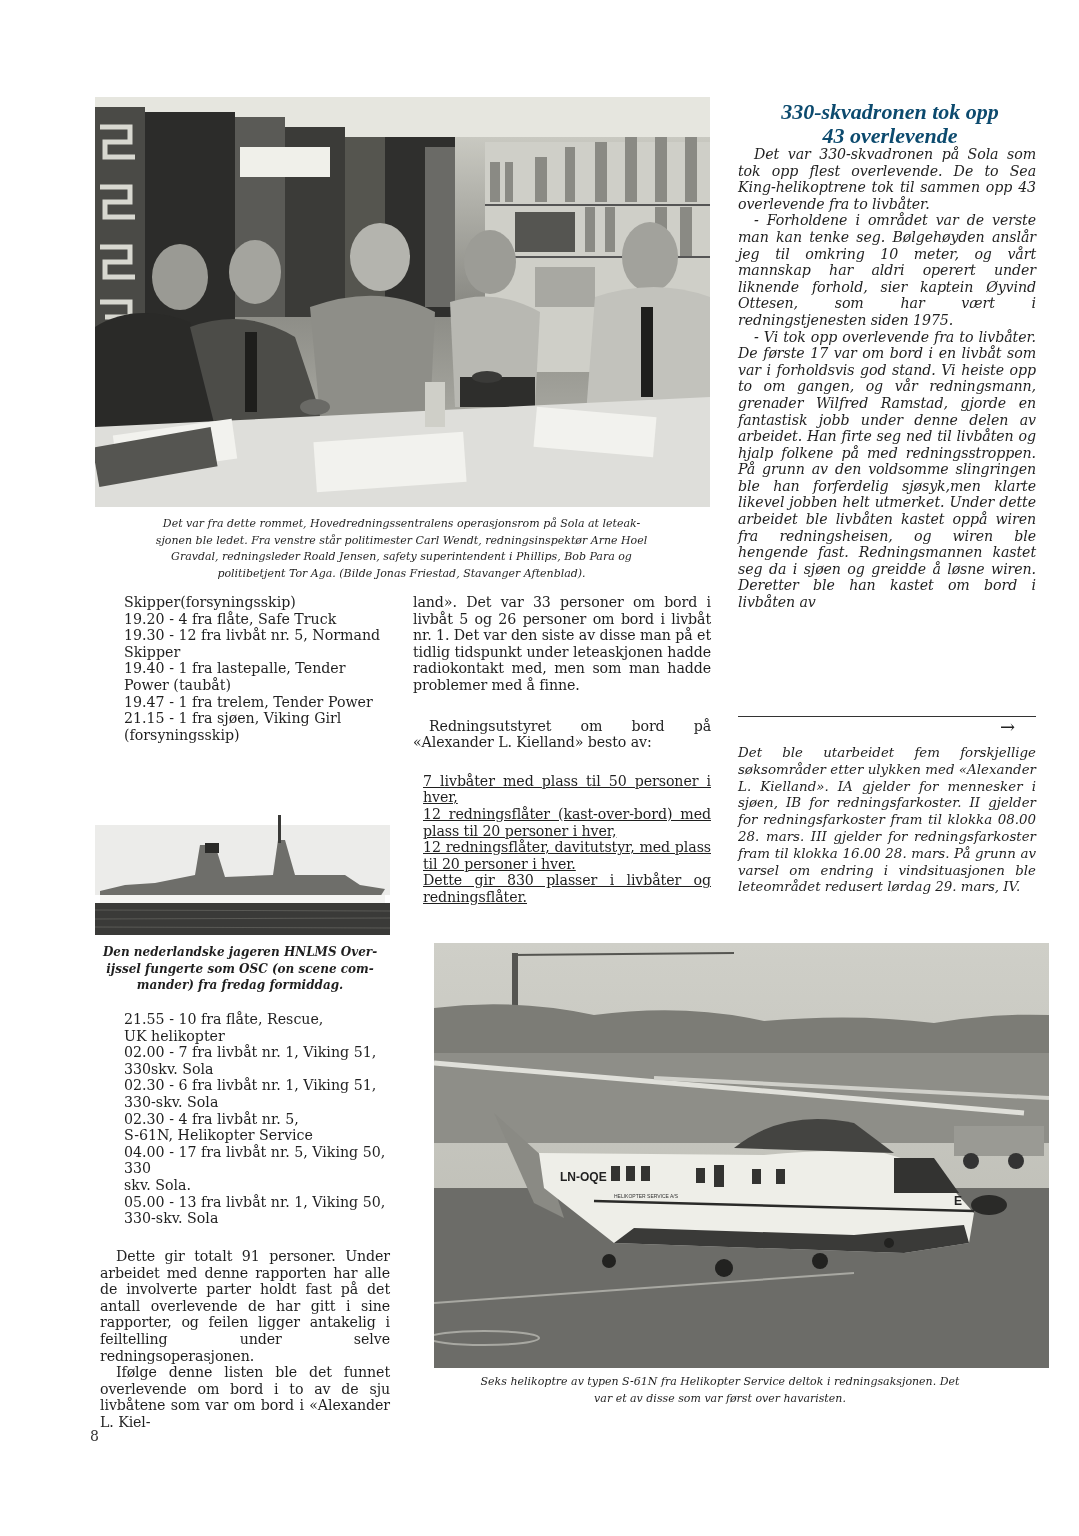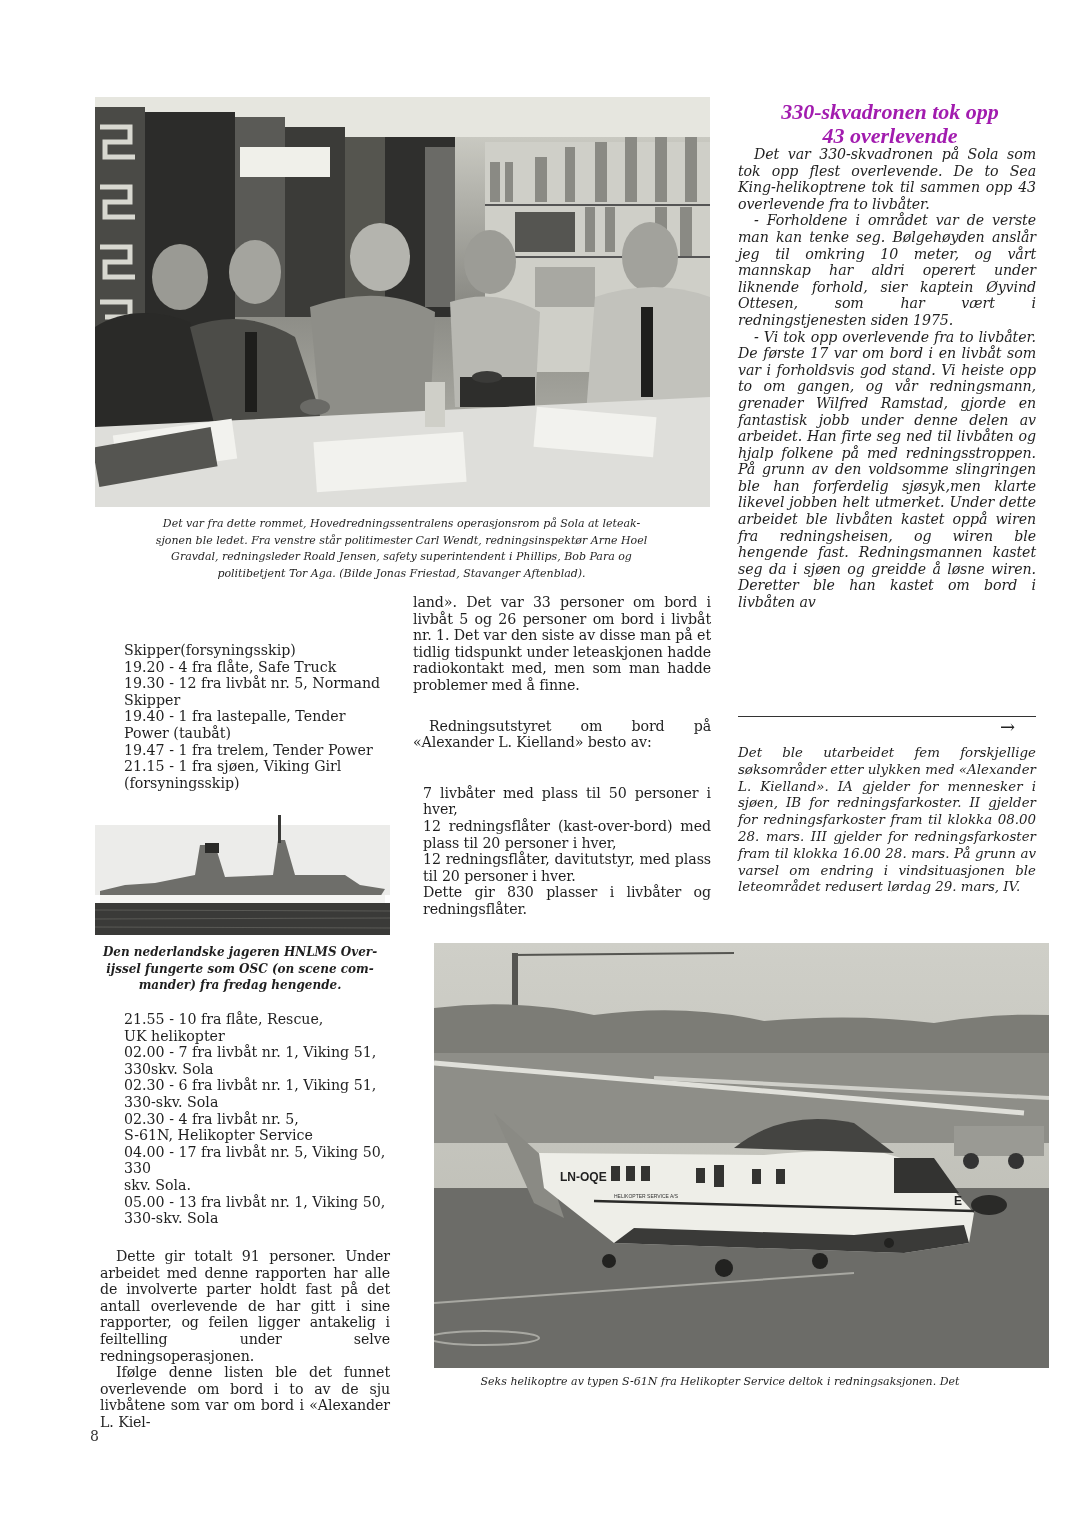--- a/index.html
+++ b/index.html
@@ -19,21 +19,21 @@
   .list-line { font-size: 14.2px; line-height: 16.6px; white-space: nowrap; }
   .cap {
     font-family: "DejaVu Serif", "Liberation Serif", serif;
     font-style: italic; font-size: 11px; line-height: 16.6px;
   }
   .cap.center { text-align: center; }
   .cap.justify { text-align: justify; }
   .headline {
     font-family: "Liberation Serif", "DejaVu Serif", serif;
     font-style: italic; font-weight: bold; font-size: 22px; line-height: 24px;
-    text-align: center; color: #a21caf;
+    text-align: center; color: #0c4a6e;
   }
   .photo { overflow: hidden; }
   .pagenum { font-size: 14px; color: #333; }
   .rule { height: 0; border-top: 1.5px solid #333; }
 </style>
 </head>
 <body>
 
 <div class="abs photo" style="left:95px; top:97px; width:615px; height:410px;">
   <svg width="615" height="410" viewBox="0 0 615 410">
@@ -134,21 +134,21 @@
   <p>Det var 330-skvadronen på Sola som tok opp flest overlevende. De to Sea King-helikoptrene tok til sammen opp 43 overlevende fra to livbåter.</p>
   <p>- Forholdene i området var de verste man kan tenke seg. Bølgehøyden anslår jeg til omkring 10 meter, og vårt mannskap har aldri operert under liknende forhold, sier kaptein Øyvind Ottesen, som har vært i redningstjenesten siden 1975.</p>
   <p>- Vi tok opp overlevende fra to livbåter. De første 17 var om bord i en livbåt som var i forholdsvis god stand. Vi heiste opp to om gangen, og vår redningsmann, grenader Wilfred Ramstad, gjorde en fantastisk jobb under denne delen av arbeidet. Han firte seg ned til livbåten og hjalp folkene på med redningsstroppen. På grunn av den voldsomme slingringen ble han forferdelig sjøsyk,men klarte likevel jobben helt utmerket. Under dette arbeidet ble livbåten kastet oppå wiren fra redningsheisen, og wiren ble hengende fast. Redningsmannen kastet seg da i sjøen og greidde å løsne wiren. Deretter ble han kastet om bord i livbåten av</p>
 </div>
 
 <div class="abs rule" style="left:738px; top:716px; width:298px;"></div>
 <div class="abs" style="left:1000px; top:718px; font-size:18px; line-height:18px; color:#222;">→</div>
 
 <div class="abs cap justify" style="left:738px; top:745px; width:298px; font-size:13.4px; line-height:16.8px;">Det ble utarbeidet fem forskjellige søksområder etter ulykken med «Alexander L. Kielland». IA gjelder for mennesker i sjøen, IB for redningsfarkoster. II gjelder for redningsfarkoster fram til klokka 08.00 28. mars. III gjelder for redningsfarkoster fram til klokka 16.00 28. mars. På grunn av varsel om endring i vindsituasjonen ble leteområdet redusert lørdag 29. mars, IV.</div>
 
-<div class="abs" style="left:124px; top:594px; width:280px;margin-top:48px;">
+<div class="abs" style="left:124px; top:594px; width:280px;">
   <div class="list-line">Skipper(forsyningsskip)</div>
   <div class="list-line">19.20  -  4 fra flåte, Safe Truck</div>
   <div class="list-line">19.30  -  12 fra livbåt nr. 5, Normand</div>
   <div class="list-line">Skipper</div>
   <div class="list-line">19.40  -  1 fra lastepalle, Tender</div>
   <div class="list-line">Power (taubåt)</div>
   <div class="list-line">19.47  -  1 fra trelem, Tender Power</div>
   <div class="list-line">21.15  -  1 fra sjøen, Viking Girl</div>
   <div class="list-line">(forsyningsskip)</div>
 </div>
@@ -168,21 +168,21 @@
       <line x1="0" y1="115" x2="295" y2="116"></line>
       <line x1="0" y1="124" x2="295" y2="123"></line>
       <line x1="0" y1="132" x2="295" y2="133"></line>
     </g>
   </svg>
 </div>
 
 <div class="abs cap center" style="left:90px; top:944px; width:300px; font-weight:bold; font-size:12px;">
   <div>Den nederlandske jageren HNLMS Over-</div>
   <div>ijssel fungerte som OSC (on scene com-</div>
-  <div>mander) fra fredag hengende.</div>
+  <div>mander) fra fredag formiddag.</div>
 </div>
 
 <div class="abs" style="left:124px; top:1011px; width:280px;">
   <div class="list-line">21.55  -  10 fra flåte, Rescue,</div>
   <div class="list-line">UK helikopter</div>
   <div class="list-line">02.00  -  7 fra livbåt nr. 1, Viking 51,</div>
   <div class="list-line">330skv. Sola</div>
   <div class="list-line">02.30  -  6 fra livbåt nr. 1, Viking 51,</div>
   <div class="list-line">330-skv. Sola</div>
   <div class="list-line">02.30  -  4 fra livbåt nr. 5,</div>
@@ -195,21 +195,21 @@
 </div>
 
 <div class="abs body-text" style="left:100px; top:1248px; width:290px;">
   <p>Dette gir totalt 91 personer. Under arbeidet med denne rapporten har alle de involverte parter holdt fast på det antall overlevende de har gitt i sine rapporter, og feilen ligger antakelig i feiltelling under selve redningsoperasjonen.</p>
   <p>Ifølge denne listen ble det funnet overlevende om bord i to av de sju livbåtene som var om bord i «Alexander L. Kiel-</p>
 </div>
 
 <div class="abs body-text" style="left:413px; top:594px; width:298px;">
   <p class="noindent">land». Det var 33 personer om bord i livbåt 5 og 26 personer om bord i livbåt nr. 1. Det var den siste av disse man på et tidlig tidspunkt under leteaskjonen hadde radiokontakt med, men som man hadde problemer med å finne.</p>
   <p style="margin-top:24px; text-indent:16px;">Redningsutstyret om bord på «Alexander L. Kielland» besto av:</p>
-  <div style="margin-top:34px; padding-left:10px;">
+  <div style="margin-top:22px; padding-left:10px;text-decoration:underline;">
     <p class="noindent" style="text-indent:0;">7  livbåter med plass til 50 personer i hver,</p>
     <p class="noindent">12 redningsflåter  (kast-over-bord) med plass til 20 personer i hver,</p>
     <p class="noindent">12 redningsflåter, davitutstyr, med plass til 20 personer i hver.</p>
     <p class="noindent">Dette gir 830 plasser i livbåter og redningsflåter.</p>
   </div>
 </div>
 
 <div class="abs photo" style="left:410px; top:943px; width:615px; height:425px;padding-left:24px;">
   <svg width="615" height="425" viewBox="0 0 615 425">
     <defs>
@@ -266,15 +266,16 @@
       <circle cx="175" cy="318" r="7"></circle>
       <circle cx="290" cy="325" r="9"></circle>
       <circle cx="386" cy="318" r="8"></circle>
       <circle cx="455" cy="300" r="5"></circle>
     </g>
   </svg>
 </div>
 
 <div class="abs cap center" style="left:405px; top:1374px; width:630px;">
   <div>Seks helikoptre av typen S-61N fra Helikopter Service deltok i redningsaksjonen. Det</div>
+  <div>var et av disse som var først over havaristen.</div>
 </div>
 
 <div class="abs pagenum" style="left:90px; top:1428px;">8</div>
 
 </body></html>

